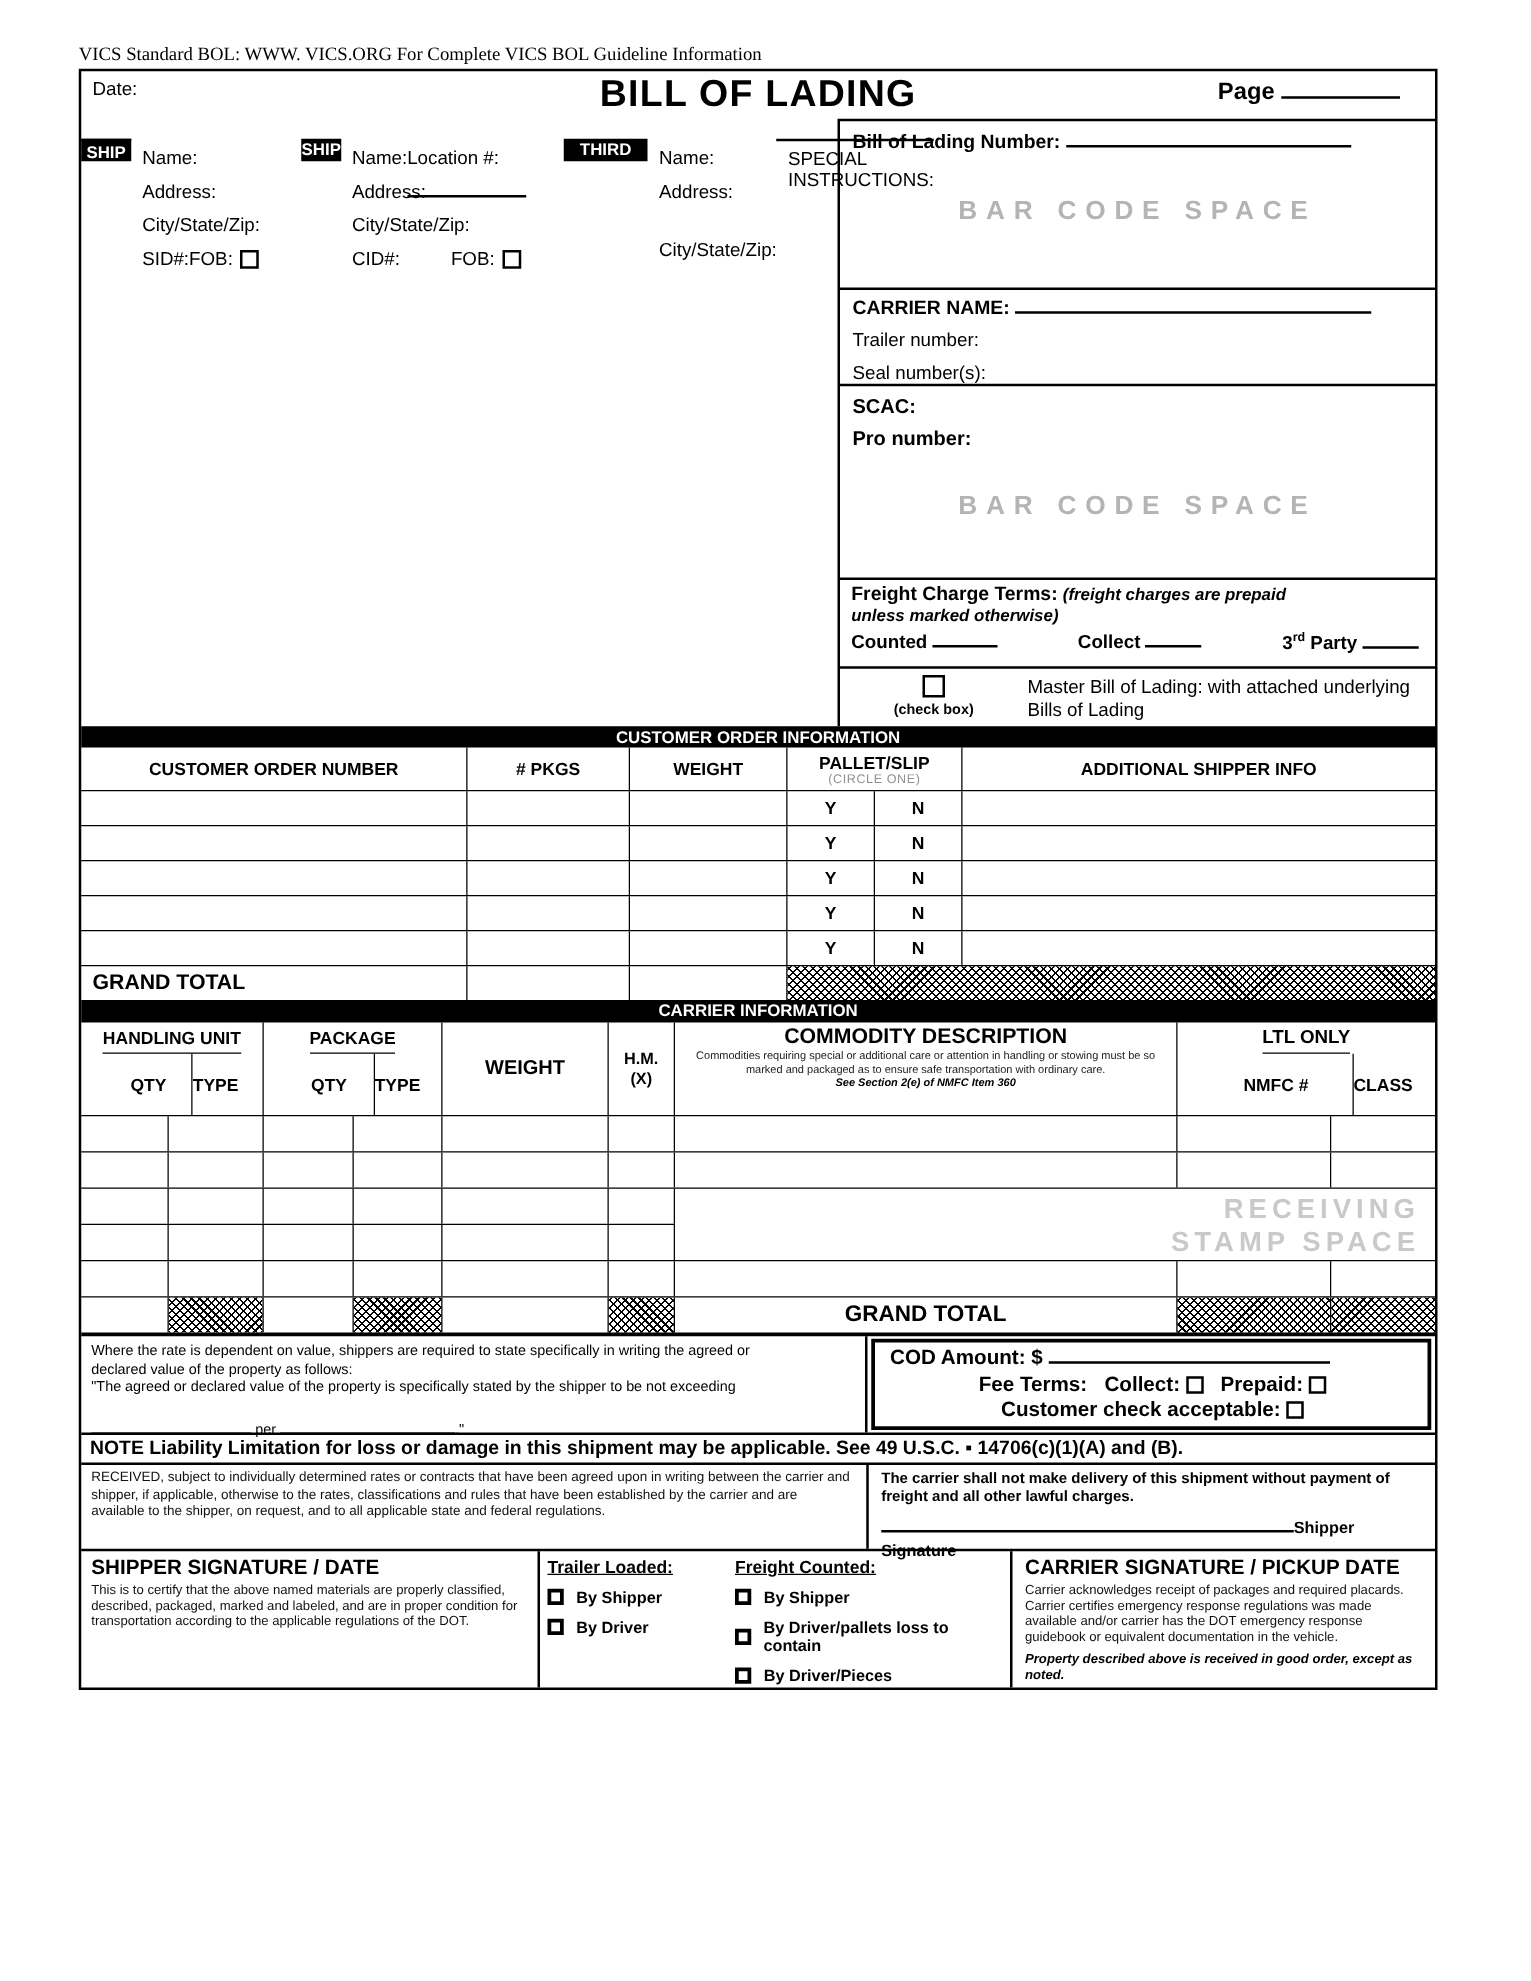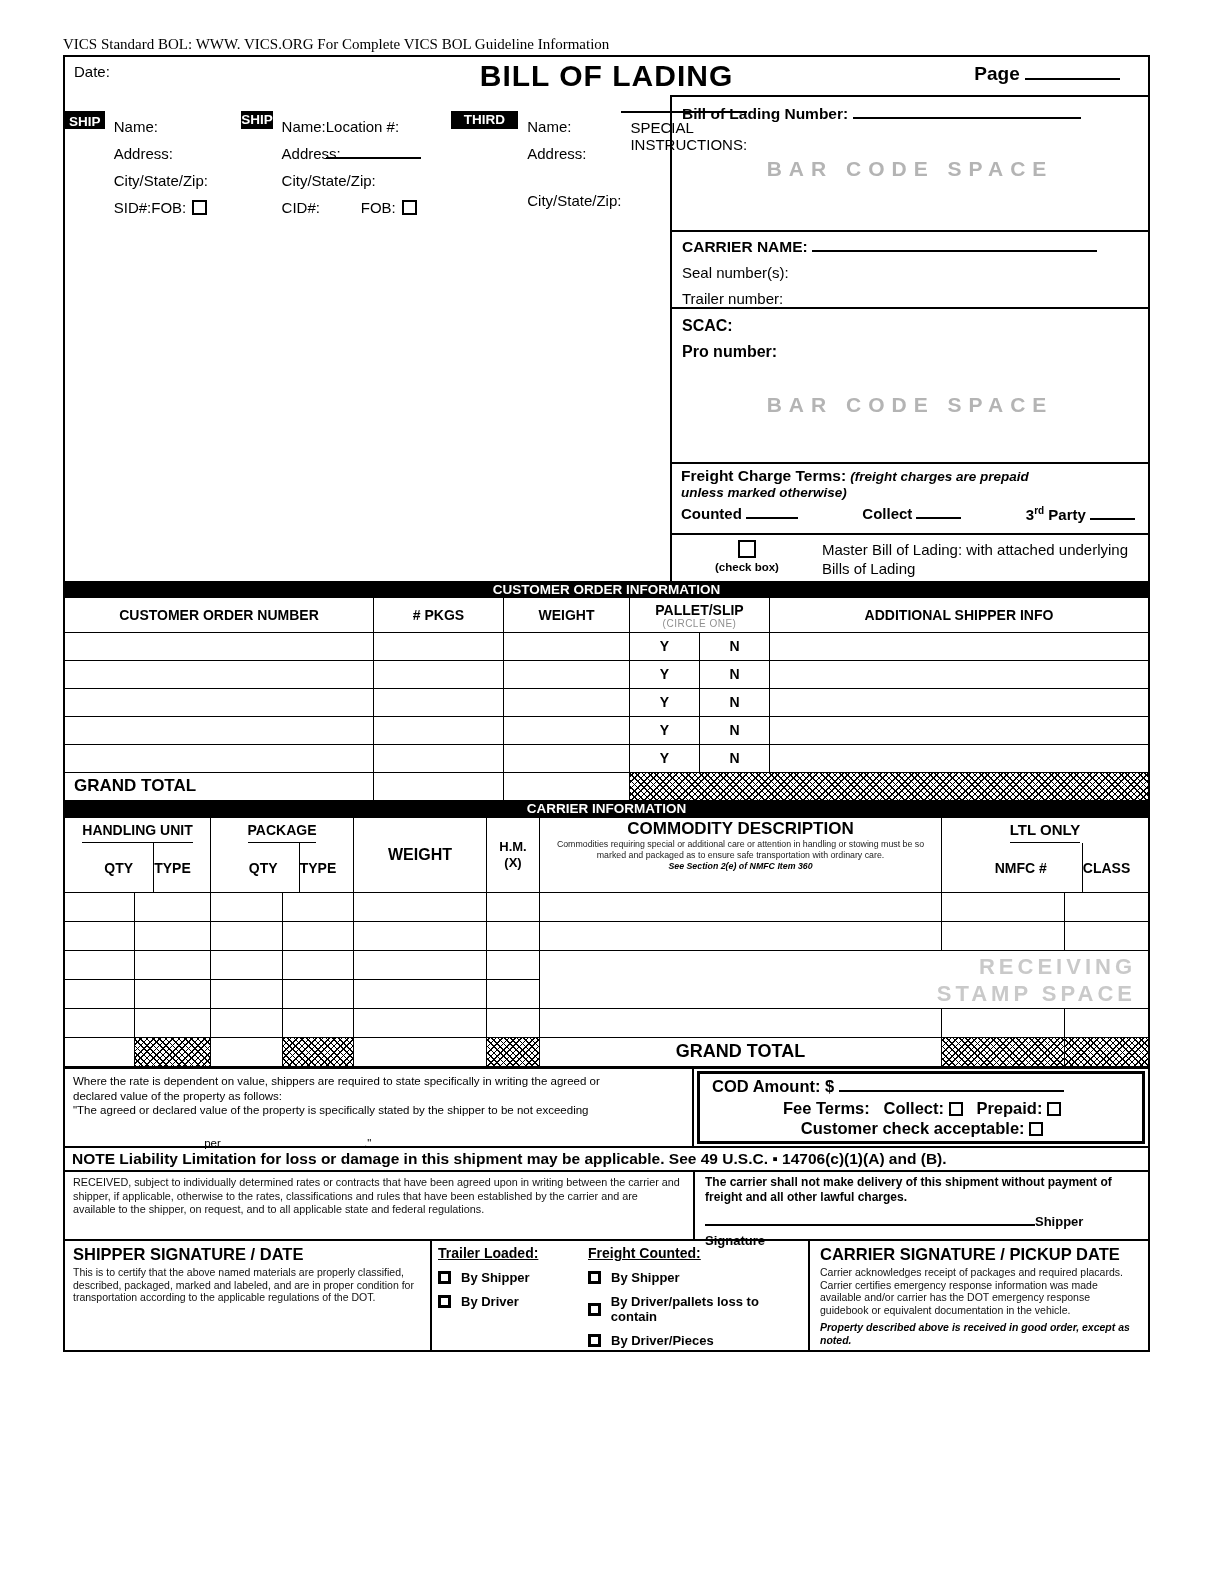--- a/index.html
+++ b/index.html
@@ -175,22 +175,22 @@
       <div class="special"><span>SPECIAL INSTRUCTIONS:</span></div>
     </div>
 
     <div class="rightcol">
       <div class="bolbox" style="border-top:2px solid #000">
         <div><span class="lblb">Bill of Lading Number:</span> <span class="ul" style="width:228px"></span></div>
         <div class="barcode" style="margin-top:34px">BAR CODE SPACE</div>
       </div>
       <div class="carrierbox">
         <div style="height:26px;line-height:26px"><span class="lblb">CARRIER NAME:</span> <span class="ul" style="width:285px"></span></div>
+        <div class="r15"><span>Trailer number:</span></div>
         <div class="r15"><span>Seal number(s):</span></div>
-        <div class="r15"><span>Trailer number:</span></div>
       </div>
       <div class="scacbox">
         <div class="r15" style="font-weight:bold;font-size:16px"><span>SCAC:</span></div>
         <div class="r15" style="font-weight:bold;font-size:16px"><span>Pro number:</span></div>
         <div class="barcode" style="margin-top:28px">BAR CODE SPACE</div>
       </div>
       <div class="freightbox">
         <div><span style="font-weight:bold;font-size:15.5px">Freight Charge Terms:</span> <span class="fitalic">(freight charges are prepaid</span></div>
         <div class="fitalic">unless marked otherwise)</div>
         <div class="fterms">
@@ -433,18 +433,18 @@
             <span>By Driver/pallets loss to contain</span>
           </div>
         <div class="chk-item">
             <span class="cbx-thick"></span>
             <span>By Driver/Pieces</span>
           </div>
       </div>
     </div>
     <div class="sig3">
       <div class="sigtitle">CARRIER SIGNATURE / PICKUP DATE</div>
-      <div class="sigtext">Carrier acknowledges receipt of packages and required placards. Carrier certifies emergency response information was made available and/or carrier has the DOT emergency response guidebook or equivalent documentation in the vehicle.</div>
+      <div class="sigtext">Carrier acknowledges receipt of packages and required placards. Carrier certifies emergency response regulations was made available and/or carrier has the DOT emergency response guidebook or equivalent documentation in the vehicle.</div>
       <div class="signote">Property described above is received in good order, except as noted.</div>
     </div>
   </div>
 
 </div>
 
 </body></html>

